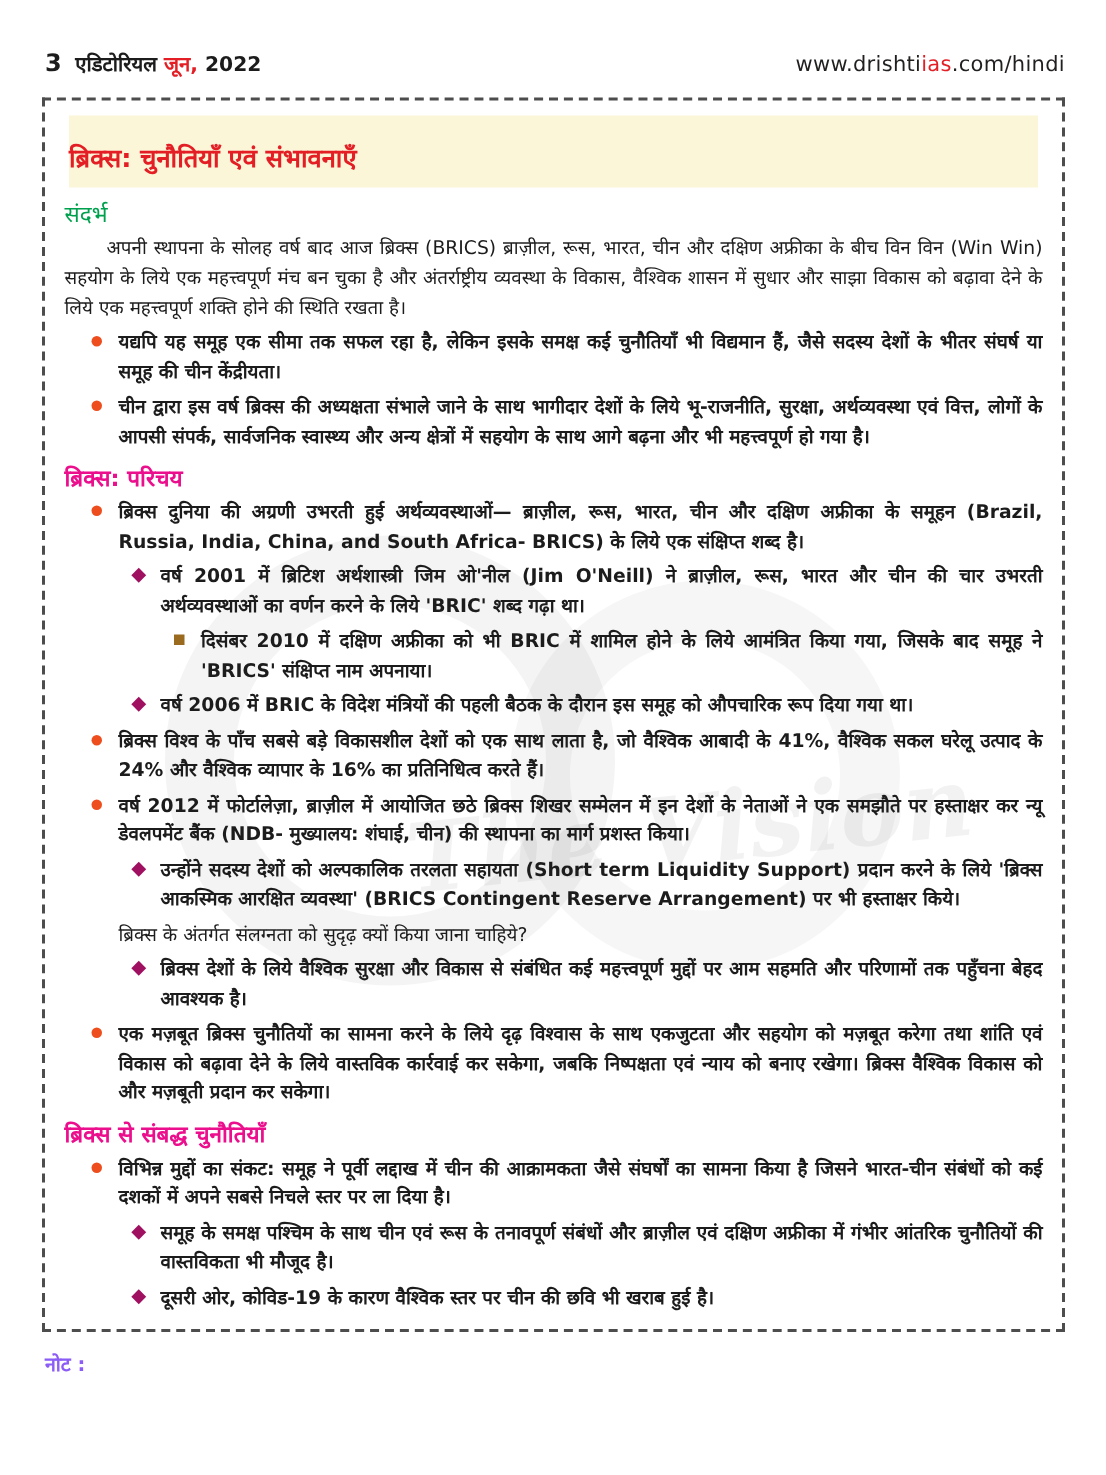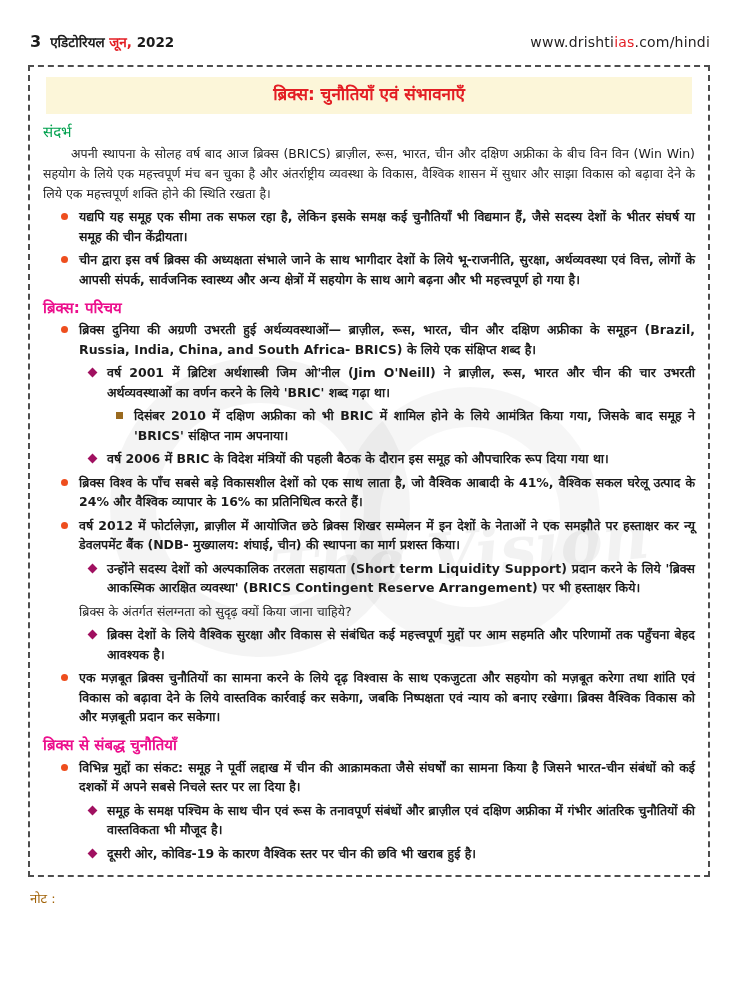--- a/index.html
+++ b/index.html
@@ -23,22 +23,21 @@
   .doc-box {
     position: relative;
     margin: 0 27px 0 28px;
     border: 2px dashed #4d4d4d;
     padding: 9px 13px 8px 13px;
     background: #ffffff;
   }
   .title-band {
     position: relative; z-index: 1;
     background: var(--title-band-bg, #FCF6D9);
-    text-align: center;
-    padding: 5px 0 9px;
+    padding: 16px 0 9px;
     margin: 1px 3px 7px 3px;
   }
   .title-band .title-text {
     color: var(--accent-red, #E31E24);
     font-weight: bold;
     font-size: 17px;
   }
   .article-body { position: relative; z-index: 1; }
   .h-green {
     color: var(--heading-green, #00A14E);
@@ -98,21 +97,21 @@
     position: absolute; left: 180px; top: 170px;
     font-size: 64px; font-style: italic; font-weight: bold;
     color: rgba(0,0,0,0.05);
     transform: rotate(-6deg);
     font-family: "DejaVu Serif", serif;
     white-space: nowrap;
   }
   
   .note {
     margin: 12px 0 0 30px;
-    font-size: 13px; font-weight: 400; color: #a16207;
+    font-size: 13px; font-weight: 700; color: #8b5cf6;
   }
 </style>
 </head>
 <body>
 
 <div class="header">
   <div class="header-left">
     <span class="page-num">3</span>
     <span class="edition"><span>एडिटोरियल</span> <span class="red">जून,</span> <span>2022</span></span>
   </div>

